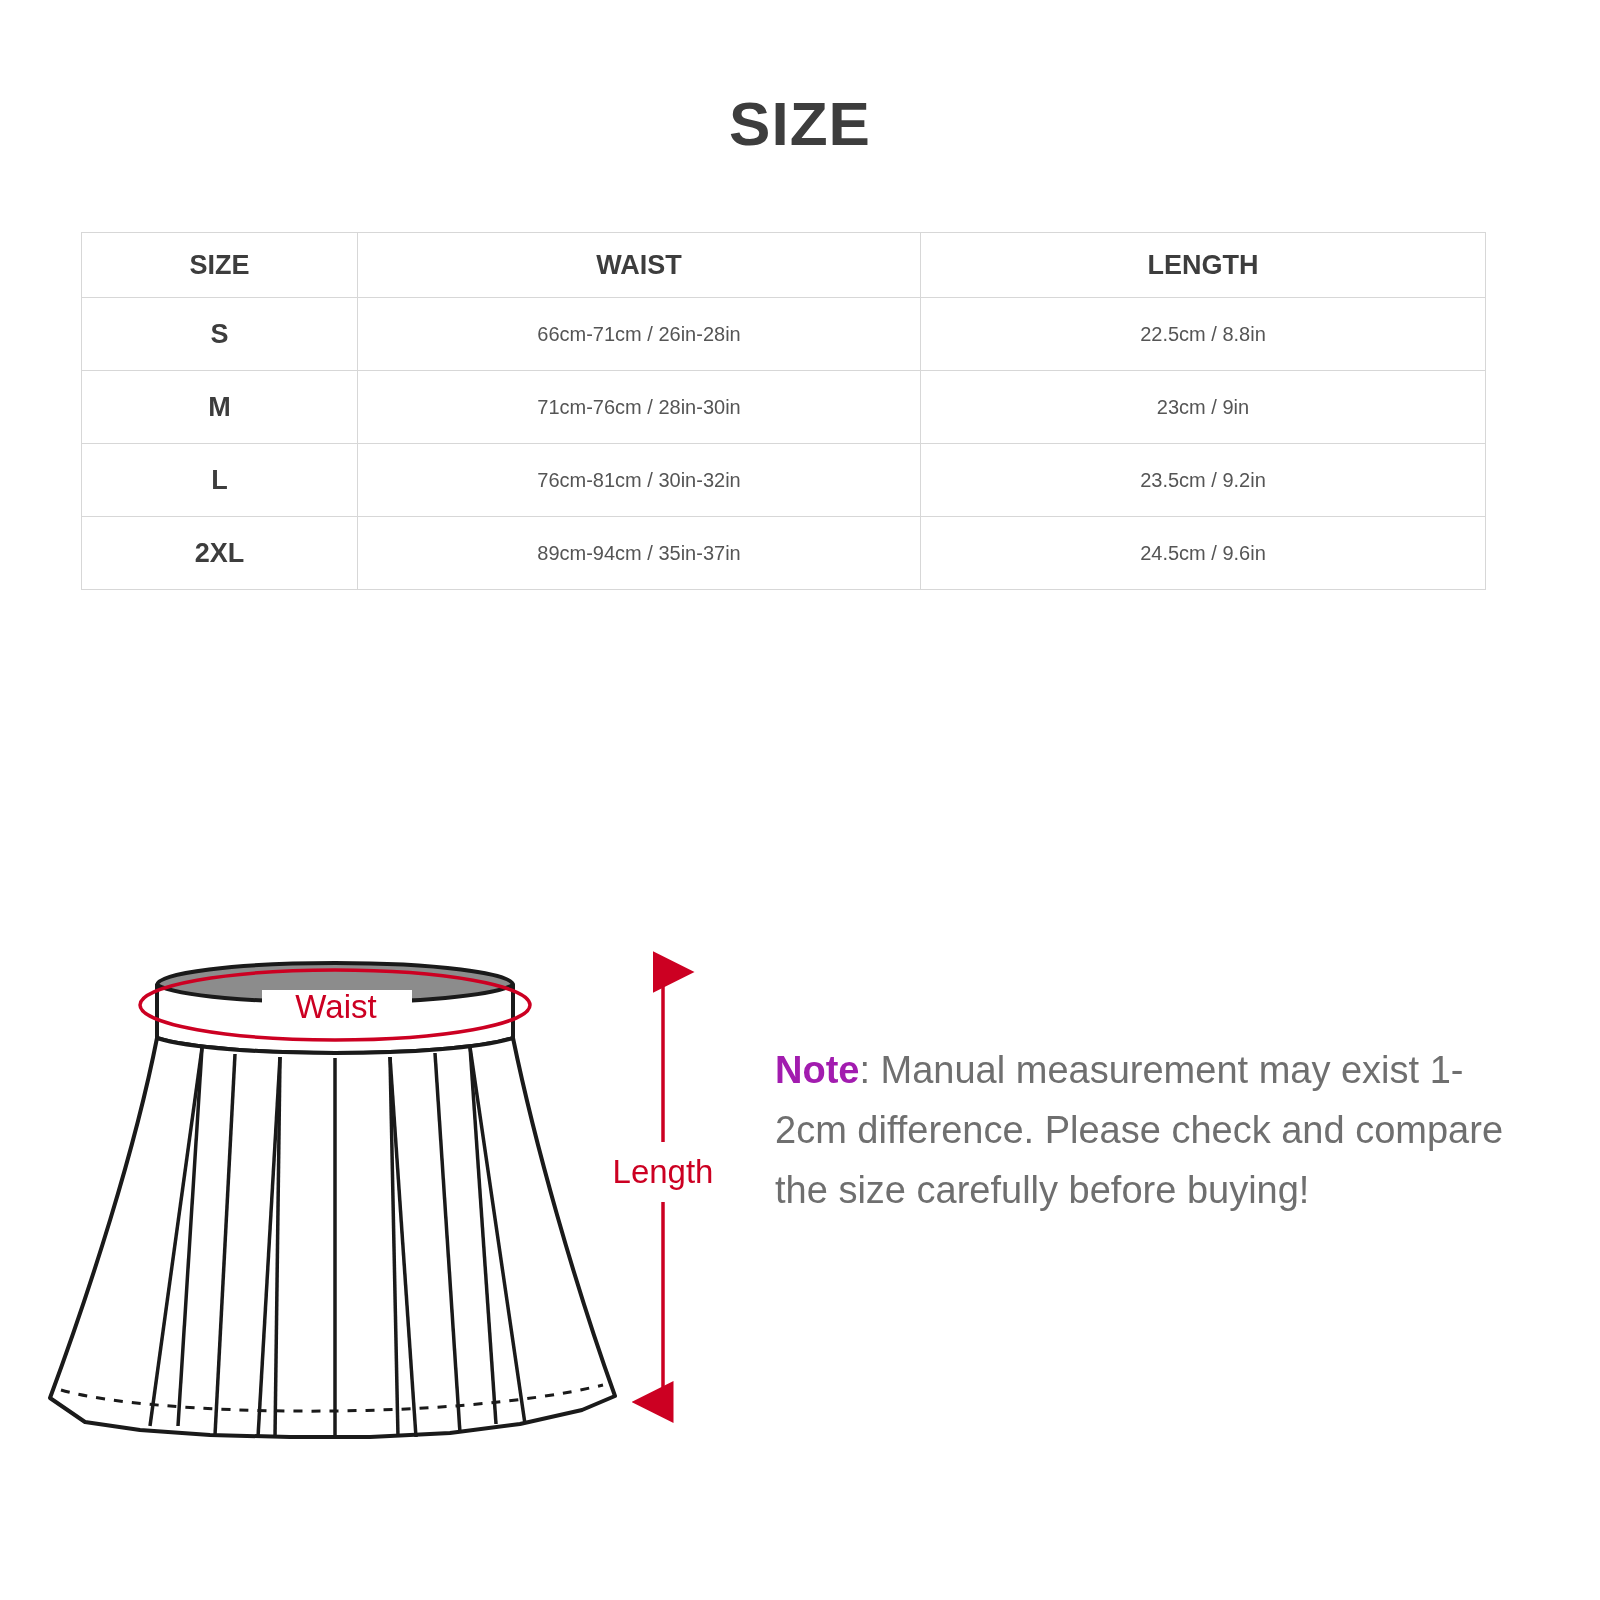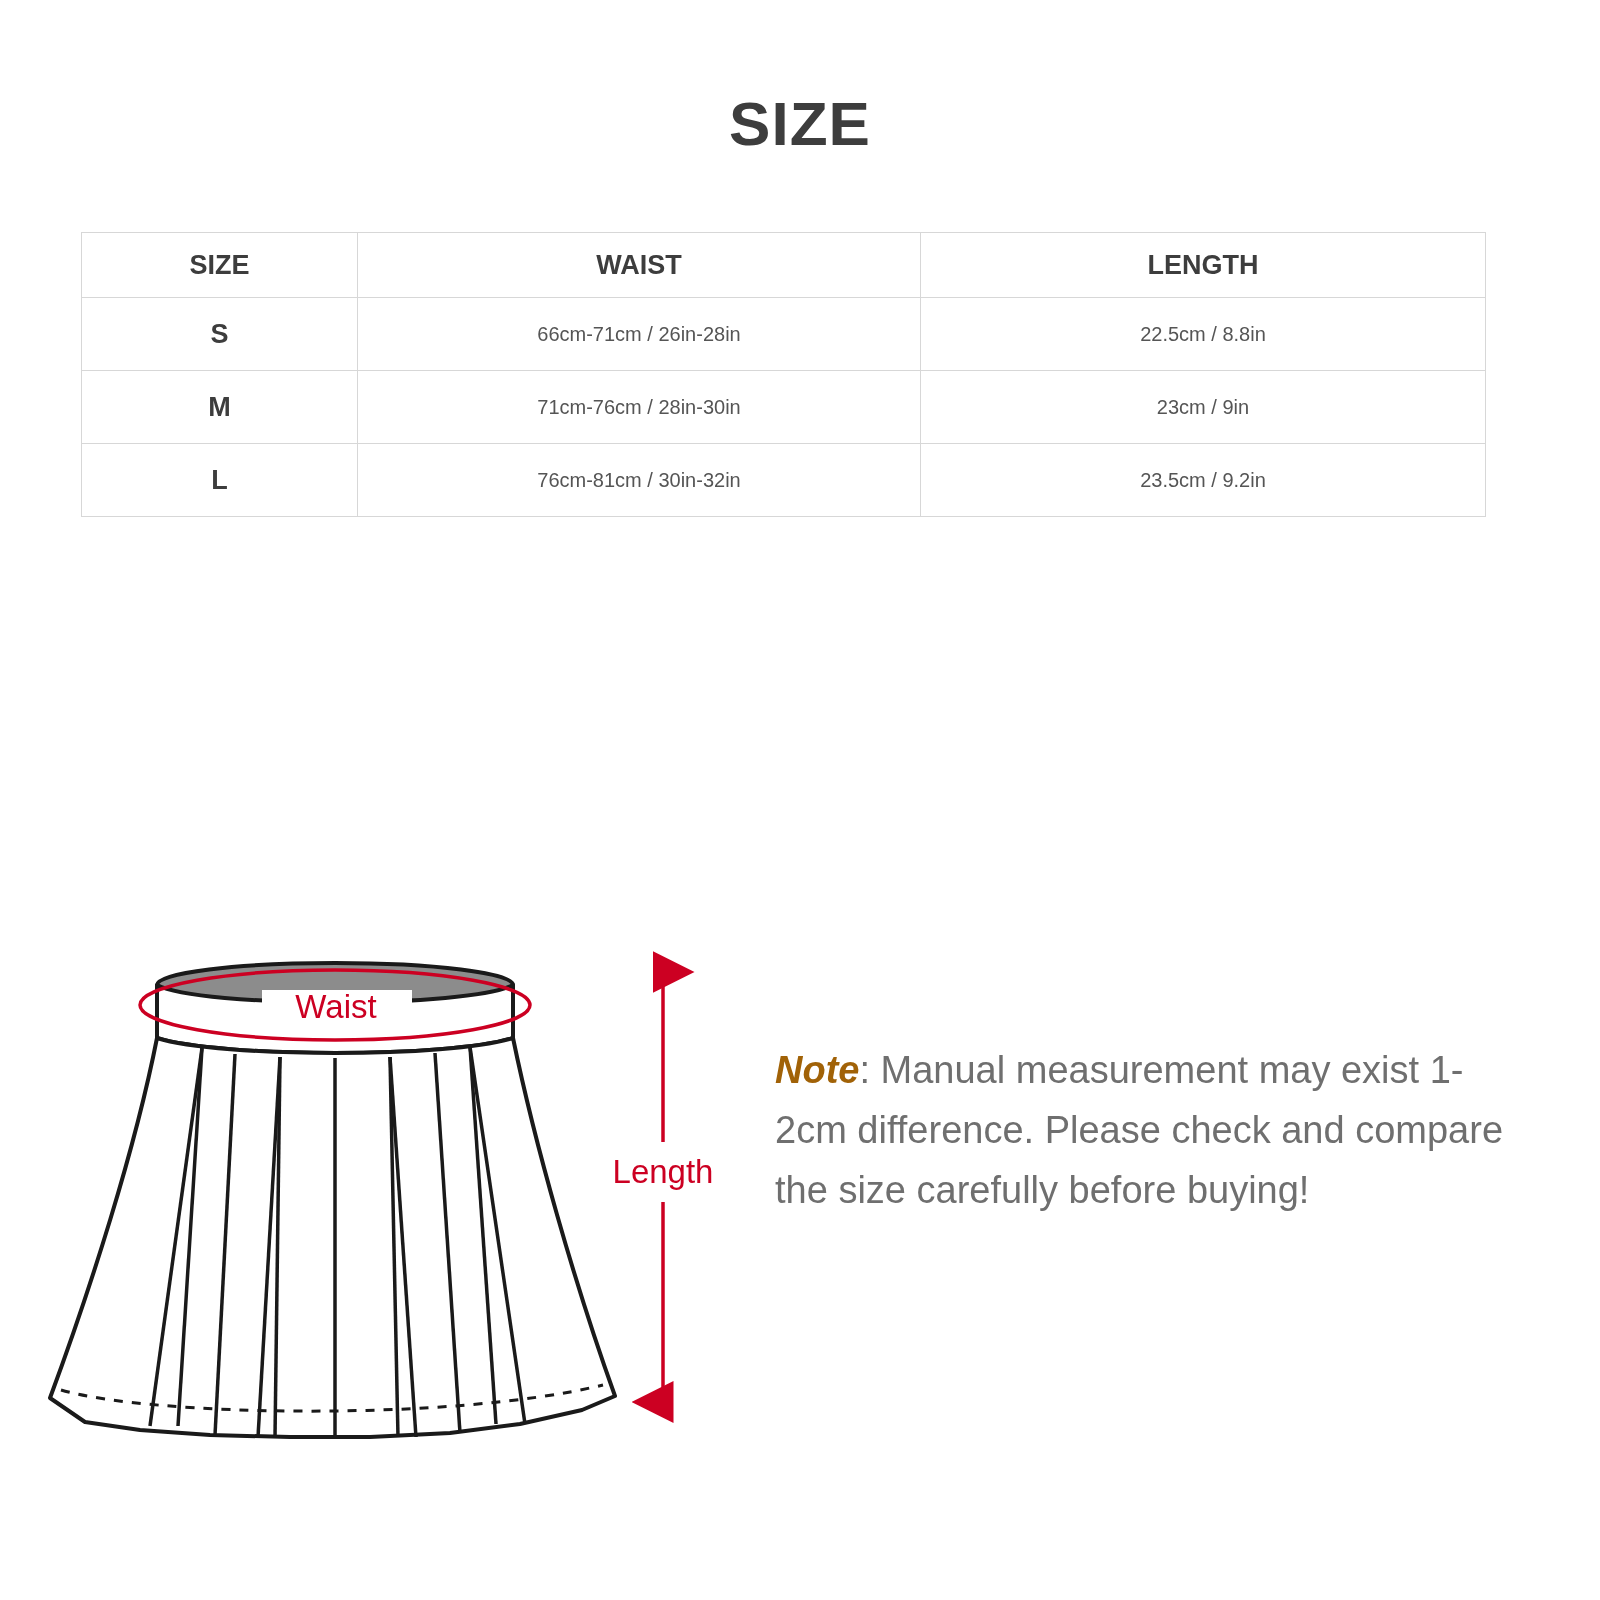--- a/index.html
+++ b/index.html
@@ -76,22 +76,21 @@
     position: absolute;
     left: 775px;
     top: 1040px;
     width: 730px;
     font-size: 38px;
     line-height: 1.58;
     color: #6f6f6f;
   }
   #note-block .note-label {
     font-weight: bold;
-    color: #a16207;
-    font-style: italic;
+    color: #a21caf;
   }
 </style>
 </head>
 <body>
 
 <div id="page-title">SIZE</div>
 
 <table id="size-table">
   <colgroup>
     <col class="col-w-size">
@@ -113,20 +112,25 @@
     </tr>
     <tr>
       <td class="col-size">M</td>
       <td>71cm-76cm / 28in-30in</td>
       <td>23cm / 9in</td>
     </tr>
     <tr>
       <td class="col-size">L</td>
       <td>76cm-81cm / 30in-32in</td>
       <td>23.5cm / 9.2in</td>
+    </tr>
+    <tr>
+      <td class="col-size">2XL</td>
+      <td>89cm-94cm / 35in-37in</td>
+      <td>24.5cm / 9.6in</td>
     </tr>
   </tbody>
 </table>
 
 <svg id="illustration" viewBox="0 0 740 540">
   <defs>
     <marker id="arrow-up" markerWidth="12" markerHeight="12" refX="6" refY="9" orient="auto">
       <path d="M6 0 L12 12 L0 12 Z" fill="#cc0022"></path>
     </marker>
     <marker id="arrow-down" markerWidth="12" markerHeight="12" refX="6" refY="3" orient="auto">

